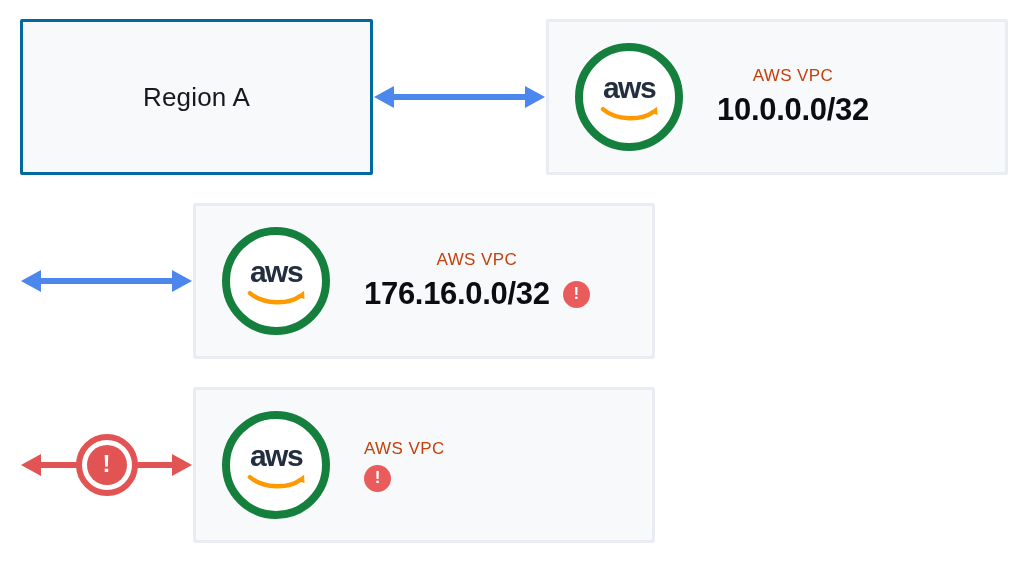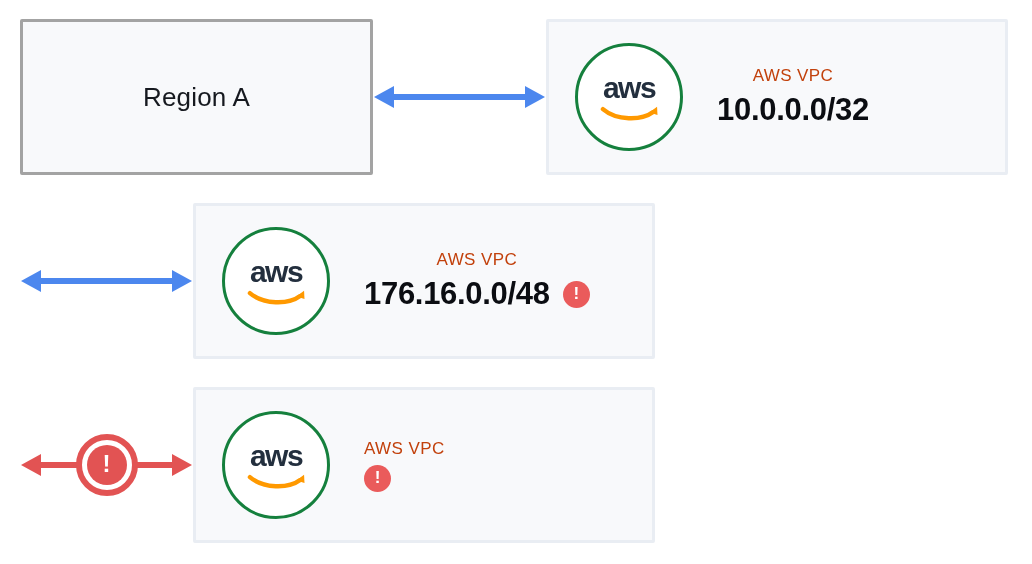--- a/index.html
+++ b/index.html
@@ -14,21 +14,21 @@
     padding: 19px 24px 20px 20px;
     display: flex; flex-direction: column; gap: 28px;
   }
   .row { display: flex; align-items: center; height: 156px; }
 
   
   .region-box {
     box-sizing: border-box;
     width: 353px; height: 156px;
     background: #f8f9fb;
-    border: 3px solid #a3a3a3;
+    border: 3px solid #0369a1;
     border-radius: 2px;
     display: flex; align-items: center; justify-content: center;
   }
   .region-label {
     font-size: 26px; color: #16191f; letter-spacing: 0.2px;
   }
 
   
   .link {
     width: 173px; height: 156px;
@@ -63,21 +63,21 @@
     width: 462px; height: 156px;
     background: #f8f9fb;
     border: 3px solid #e9edf3;
     border-radius: 2px;
     display: flex; align-items: center;
     padding-left: 26px; gap: 34px;
   }
   .aws-circle {
     box-sizing: border-box;
     width: 108px; height: 108px; border-radius: 50%;
-    background: #ffffff; border: 3px solid #15803d;
+    background: #ffffff; border: 8px solid #15803d;
     display: flex; flex-direction: column;
     align-items: center; justify-content: center;
     flex: 0 0 auto;
   }
   .aws-word {
     font-size: 30px; font-weight: bold; color: #232f3e;
     letter-spacing: -1.5px; line-height: 1;
   }
   .aws-smile { width: 58px; height: 17px; margin-top: 2px; display: block; }
 
@@ -146,21 +146,21 @@
       <div class="aws-circle">
         <span class="aws-word">aws</span>
         <svg class="aws-smile" viewBox="0 0 120 34" xmlns="http://www.w3.org/2000/svg">
           <path d="M6 8 C 34 32, 86 32, 110 14" fill="none" stroke="#ff9900" stroke-width="9" stroke-linecap="round"></path>
           <polygon points="118,3 119,20 102,15" fill="#ff9900"></polygon>
         </svg>
       </div>
       <div class="vpc-text">
         <div class="vpc-label">AWS VPC</div>
         <div class="vpc-cidr">
-          <span>176.16.0.0/48</span>
+          <span>176.16.0.0/32</span>
           <span class="warn-badge">!</span>
         </div>
       </div>
     </div>
   </div>
 
   <div class="row">
     <div class="link">
       <svg class="arrow arrow-red" viewBox="0 0 173 40" xmlns="http://www.w3.org/2000/svg">
         <polygon class="shape" points="1,20 21,9 21,31"></polygon>

